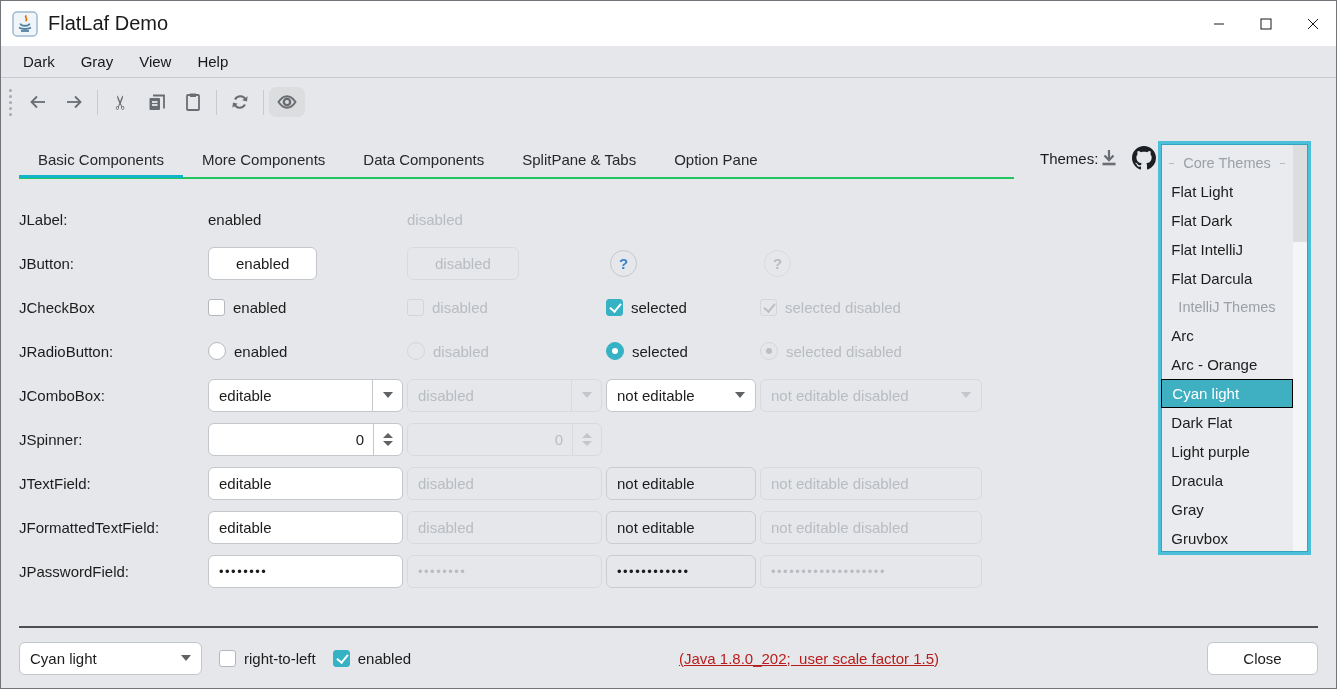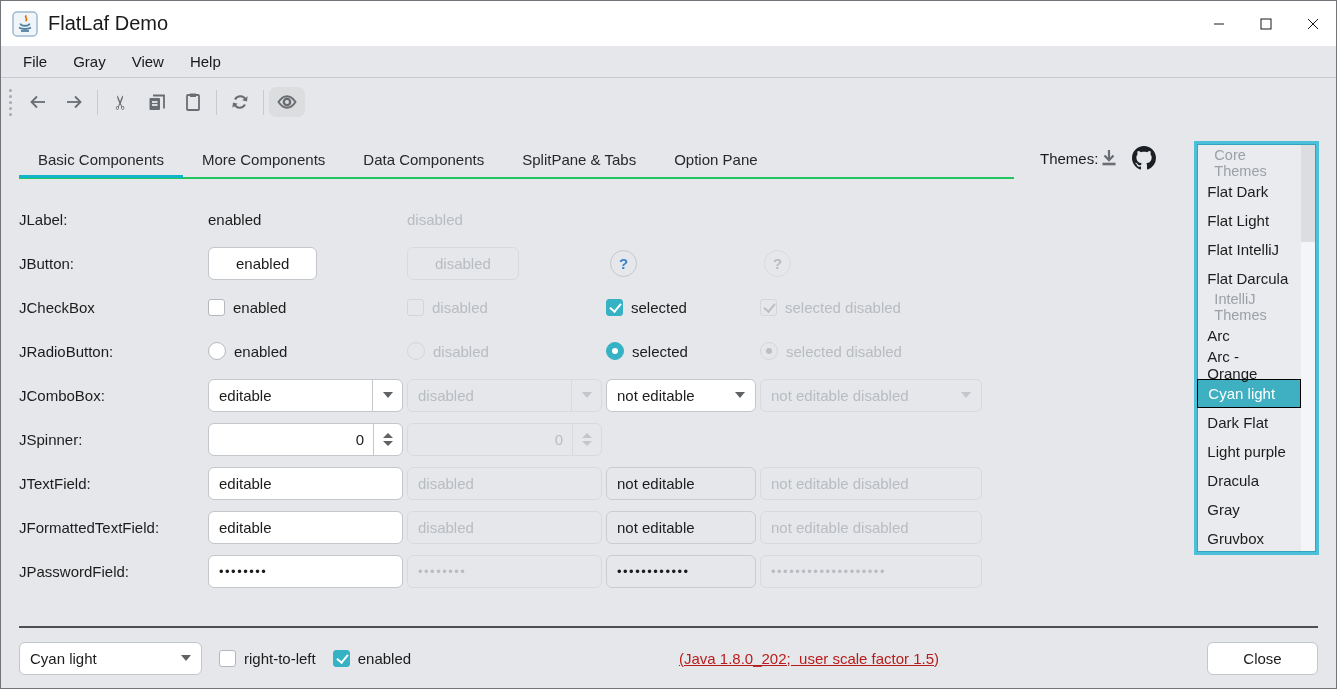--- a/index.html
+++ b/index.html
@@ -95,21 +95,21 @@
   .tf.dis { background:transparent; border-color:#d8dadd; color:#b9bcc0; }
   .tf.ne { background:transparent; border-color:#c9ccd0; }
   .pw { font-size:13px; letter-spacing:1.5px; }
 
   
   .themes { flex:1; margin-left:16px; display:flex; flex-direction:row; }
   .themes-header { display:flex; align-items:center; height:30px; margin:2px 2px 6px 10px; }
   .themes-label { font-size:15px; color:#1c1c1c; }
   .themes-icons { margin-left:auto; display:flex; align-items:center; gap:12px; }
   .theme-list { position:relative; height:414px; background:#e9ebee; border:3px solid #4cc0d9;
-                box-shadow:inset 0 0 0 1px #35a3bd; padding:5px 0 0 0; overflow:hidden;margin-left:36px; }
+                box-shadow:inset 0 0 0 1px #35a3bd; padding:5px 0 0 0; overflow:hidden; }
   .list-inner { position:relative; }
   .theme-item { height:29px; display:flex; align-items:center; padding:0 10px; font-size:15px; color:#1c1c1c;
                 margin-right:15px; }
   .theme-item.selected { background:#3eb0c1; color:#fff; border:1px solid #000; }
   .theme-divider { height:28px; display:flex; align-items:center; gap:9px; color:#9ba1a7; font-size:14.5px;
                    padding:0 8px; margin-right:15px; }
   .theme-divider::before, .theme-divider::after { content:''; flex:1; height:1px; background:#b8bcc1; }
   .scrollbar { position:absolute; top:1px; bottom:1px; right:1px; width:14px; background:#f4f5f6; }
   .scroll-thumb { position:absolute; top:0; left:0; width:14px; height:97px; background:#dcddde; }
 
@@ -151,21 +151,21 @@
       </div>
       <div class="win-btn">
         <svg width="12" height="12" viewBox="0 0 12 12">
             <path d="M1 1 L11 11 M11 1 L1 11" stroke="#1a1a1a" stroke-width="1"></path>
           </svg>
       </div>
     </div>
   </div>
 
   <div class="menubar">
-    <span class="menu-item">File</span>
+    <span class="menu-item">Dark</span>
     <span class="menu-item">Gray</span>
     <span class="menu-item">View</span>
     <span class="menu-item">Help</span>
   </div>
 
   <div class="toolbar">
     <span class="grip">
         <i></i>
         <i></i>
         <i></i>
@@ -360,22 +360,22 @@
             <svg width="24" height="24" viewBox="0 0 16 16">
               <path fill="#1b1f23" d="M8 0C3.58 0 0 3.58 0 8c0 3.54 2.29 6.53 5.47 7.59.4.07.55-.17.55-.38 0-.19-.01-.82-.01-1.49-2.01.37-2.53-.49-2.69-.94-.09-.23-.48-.94-.82-1.13-.28-.15-.68-.52-.01-.53.63-.01 1.08.58 1.23.82.72 1.21 1.87.87 2.33.66.07-.52.28-.87.51-1.07-1.78-.2-3.64-.89-3.64-3.95 0-.87.31-1.59.82-2.15-.08-.2-.36-1.02.08-2.12 0 0 .67-.21 2.2.82.64-.18 1.32-.27 2-.27.68 0 1.36.09 2 .27 1.53-1.04 2.2-.82 2.2-.82.44 1.1.16 1.92.08 2.12.51.56.82 1.27.82 2.15 0 3.07-1.87 3.75-3.65 3.95.29.25.54.73.54 1.48 0 1.07-.01 1.93-.01 2.2 0 .21.15.46.55.38A8.012 8.012 0 0 0 16 8c0-4.42-3.58-8-8-8z"></path>
             </svg>
           </span>
         </span>
       </div>
 
       <div class="theme-list">
         <div class="list-inner">
           <div class="theme-divider">Core Themes</div>
+          <div class="theme-item">Flat Light</div>
           <div class="theme-item">Flat Dark</div>
-          <div class="theme-item">Flat Light</div>
           <div class="theme-item">Flat IntelliJ</div>
           <div class="theme-item">Flat Darcula</div>
           <div class="theme-divider">IntelliJ Themes</div>
           <div class="theme-item">Arc</div>
           <div class="theme-item">Arc - Orange</div>
           <div class="theme-item selected">Cyan light</div>
           <div class="theme-item">Dark Flat</div>
           <div class="theme-item">Light purple</div>
           <div class="theme-item">Dracula</div>
           <div class="theme-item">Gray</div>

